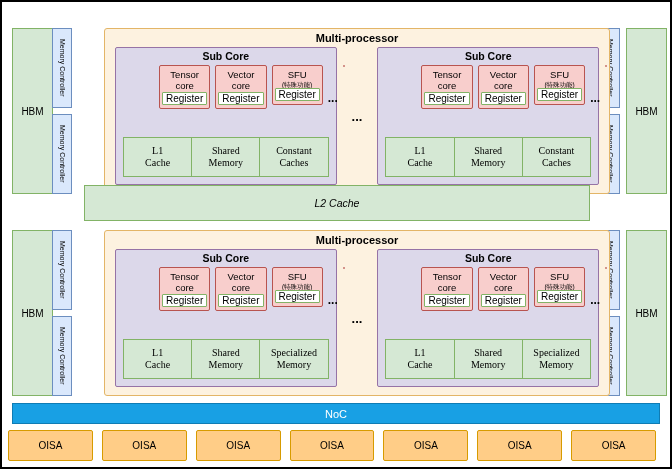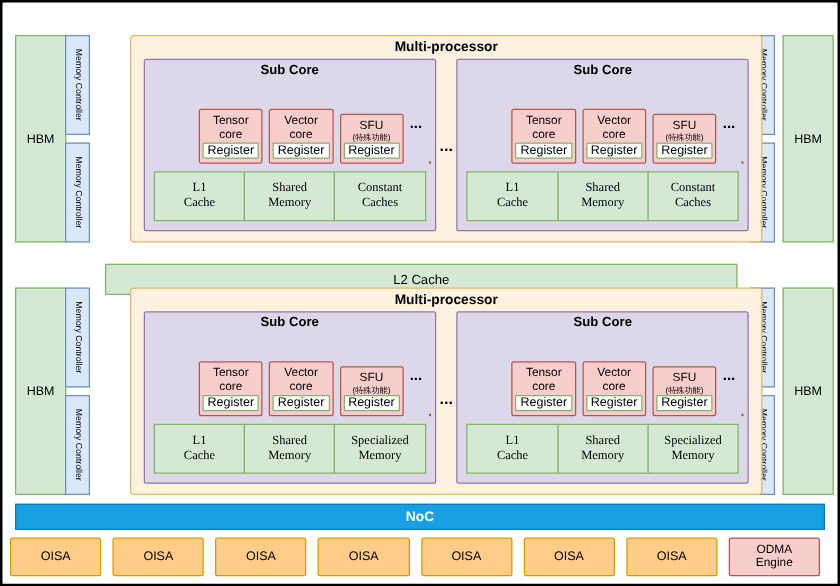--- a/index.html
+++ b/index.html
@@ -33,59 +33,59 @@
   .mc span { writing-mode:vertical-rl; font-size:7px; white-space:nowrap; }
 
   .mp {
     position:absolute; left:82px; width:506px; height:166px;
     background:var(--cream_fill); border:1px solid var(--cream_border); border-radius:3px;
     display:flex; flex-direction:column; padding:3px 10px 8px;margin-left:20px;
   }
   .mp.top { top:26px; }
   .mp.bottom { top:228px; }
   .mp-title { text-align:center; font-weight:bold; font-size:11px; margin-bottom:3px; }
-  .mp-body { flex:1; display:flex; gap:0; min-height:0; }
+  .mp-body { flex:1; display:flex; gap:12px; min-height:0; }
   .mp-dots { align-self:center; font-weight:bold; font-size:13px; padding:0 3px; }
 
   .subcore {
     flex:1; background:var(--purple_fill); border:1px solid var(--purple_border); border-radius:2px;
     display:flex; flex-direction:column; padding:2px 7px 7px; min-width:0;
   }
   .sc-title { text-align:center; font-weight:bold; font-size:10.5px; margin-bottom:3px; }
-  .sc-cores { display:flex; gap:5px; height:66px; align-items:flex-end;padding-left:36px; }
+  .sc-cores { display:flex; gap:5px; height:66px; align-items:flex-start;padding-left:36px; }
   .core {
     width:57px; background:var(--pink_fill); border:1px solid var(--pink_border); border-radius:2px;
     display:flex; flex-direction:column; align-items:center; justify-content:space-between;
     padding:4px 2px 3px;
   }
   .core-label { text-align:center; font-size:9.5px; line-height:1.15; }
   .sfu-sub { font-size:6.5px; }
   .register { background:#fff; border:1px solid var(--green_border); border-radius:1px; font-size:10px; padding:0 3px; }
   .core-dots { align-self:center; font-weight:bold; font-size:12px; }
   .core-slim { width:10px; background:var(--pink_fill); border:1px solid var(--pink_border); border-radius:2px; }
 
   .sc-mem { display:flex; margin-top:6px; flex:1; }
   .mem {
     flex:1; background:var(--green_fill); border:1px solid var(--green_border);
     display:flex; flex-direction:column; align-items:center; justify-content:center;
     font-size:10px; line-height:1.2; text-align:center;font-family:Liberation Serif, serif;
   }
   .mem + .mem { margin-left:-1px; }
 
   .l2 {
-    position:absolute; left:82px; top:209px; width:506px; height:25px;
+    position:absolute; left:82px; top:183px; width:506px; height:36px;
     background:var(--green_fill); border:1px solid var(--green_border);
-    display:flex; align-items:center; justify-content:center; font-size:10.5px;
+    display:flex; align-items:center; justify-content:center; font-size:10.5px;font-style:italic;
   }
 
   .noc {
     position:absolute; left:10px; top:401px; width:648px; height:21px;
     background:var(--noc_fill); border:1px solid var(--noc_border);
     display:flex; align-items:center; justify-content:center;
-    color:#fff; font-weight:bold; font-size:11px;
+    color:#fff; font-weight:normal; font-size:11px;
   }
 
   .bottom-row { position:absolute; left:6px; top:428px; width:648px; height:31px; display:flex; gap:9px; }
   .brick {
     flex:1; border-radius:2px; display:flex; flex-direction:column;
     align-items:center; justify-content:center; font-size:10px; line-height:1.15; text-align:center;
   }
   .brick.oisa { background:var(--oisa_fill); border:1px solid var(--oisa_border); }
   .brick.pcie { background:var(--pcie_fill); border:1px solid var(--pcie_border); }
   .brick.odma { background:var(--pink_fill); border:1px solid var(--pink_border); font-size:9.5px; }
@@ -345,19 +345,15 @@
       </div>
     <div class="brick oisa">
         <div>OISA</div>
       </div>
     <div class="brick oisa">
         <div>OISA</div>
       </div>
     <div class="brick oisa">
         <div>OISA</div>
       </div>
-    <div class="brick odma">
-      <div>ODMA</div>
-      <div>Engine</div>
-    </div>
   </div>
 
 </div>
 
 </body></html>

